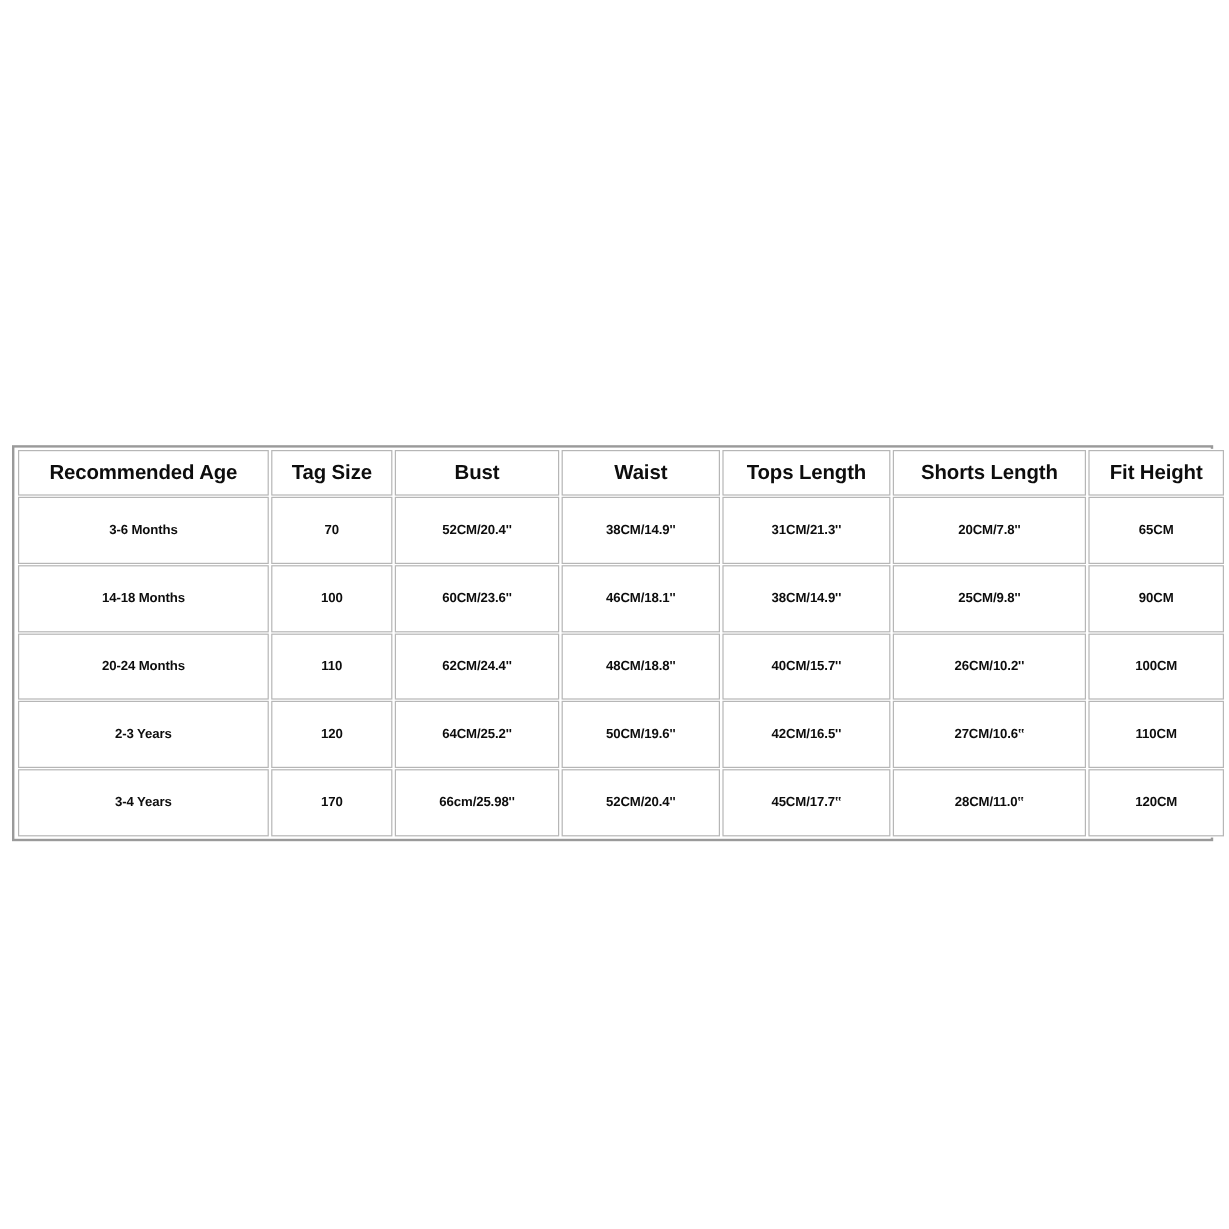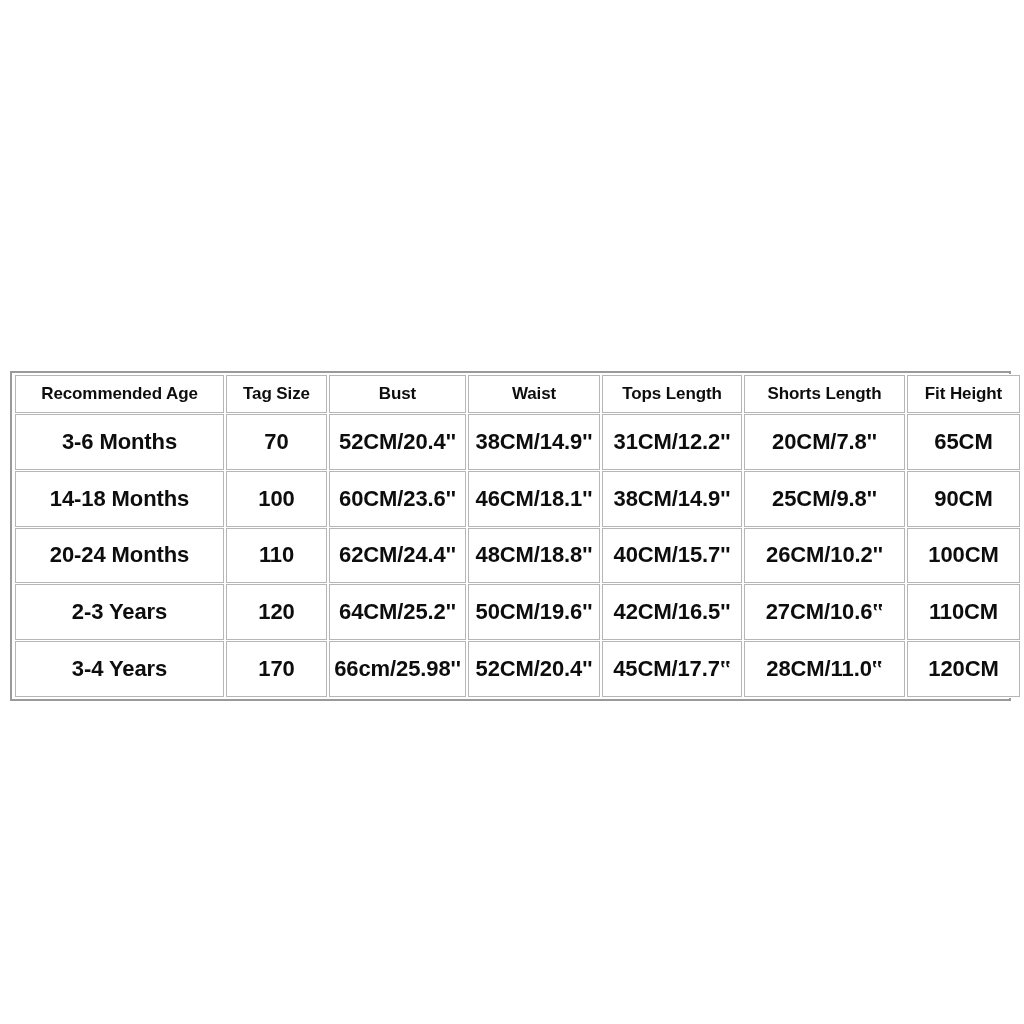--- a/index.html
+++ b/index.html
@@ -39,21 +39,21 @@
   }
 
   table.size-table td,
   table.size-table th {
     border: 1px solid #b6b6b6;
     background: #ffffff;
     text-align: center;
     vertical-align: middle;
     color: #0d0d0d;
     font-weight: bold;
-    font-size: 22px;
+    font-size: 11px;
     letter-spacing: -0.1px;
     padding: 0;
     height: 38px;
     box-sizing: border-box;
     white-space: nowrap;
     overflow: hidden;
   }
 
   table.size-table th {
     font-size: 17px;
@@ -92,21 +92,21 @@
         <th>Shorts Length</th>
         <th>Fit Height</th>
       </tr>
     </thead>
     <tbody>
       <tr>
         <td>3-6 Months</td>
         <td>70</td>
         <td>52CM/20.4''</td>
         <td>38CM/14.9''</td>
-        <td>31CM/12.2''</td>
+        <td>31CM/21.3''</td>
         <td>20CM/7.8''</td>
         <td>65CM</td>
       </tr>
       <tr>
         <td>14-18 Months</td>
         <td>100</td>
         <td>60CM/23.6''</td>
         <td>46CM/18.1''</td>
         <td>38CM/14.9''</td>
         <td>25CM/9.8''</td>

